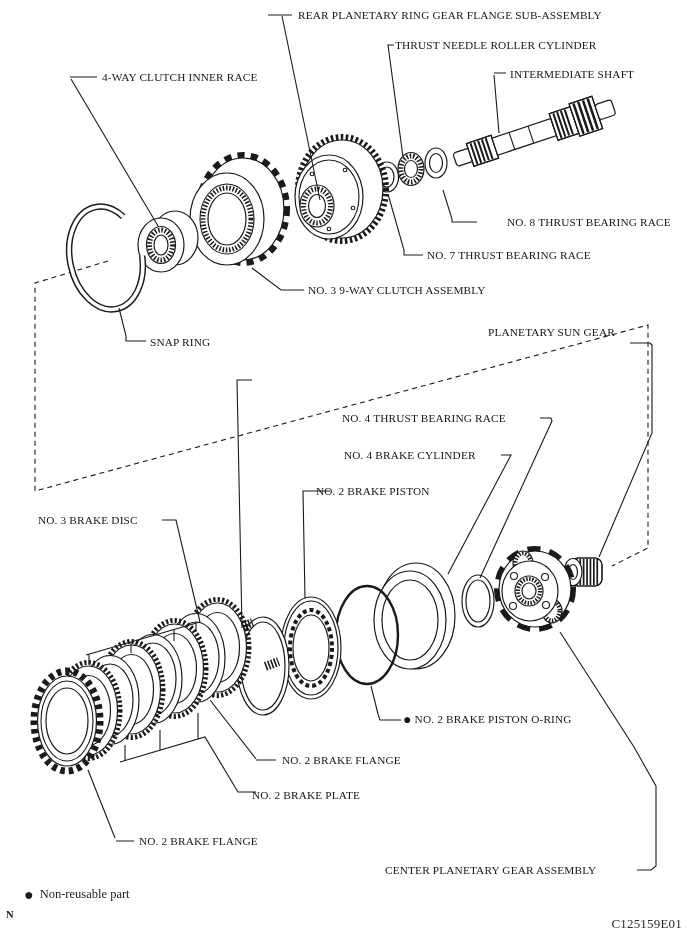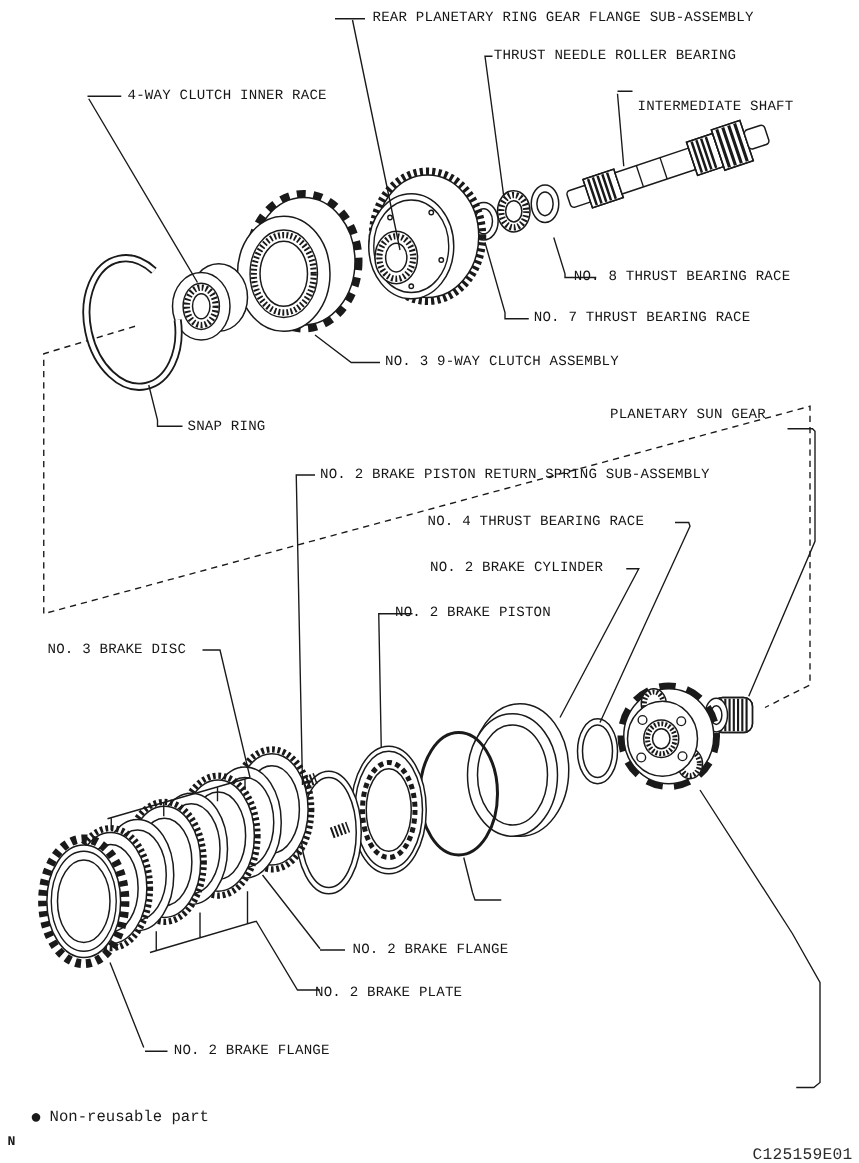--- a/index.html
+++ b/index.html
@@ -1,17 +1,17 @@
 <!DOCTYPE html>
 <html><head>
 <meta charset="utf-8">
 <style>
   html,body{margin:0;padding:0;background:#fff;}
   .stage{position:relative;width:687px;height:930px;background:#fff;overflow:hidden;
-         font-family:Liberation Mono, monospace;color:#1a1a1a;}
+         font-family:Liberation Serif, serif;color:#1a1a1a;}
   .stage svg{position:absolute;left:0;top:0;}
   .lbl{position:absolute;font-size:11.3px;letter-spacing:.15px;white-space:nowrap;
        transform:translateY(-50%);color:#161616;}
   .lbl .blt{font-size:14px;vertical-align:-1px;margin-right:3px;}
   .legend{position:absolute;left:24px;top:894px;transform:translateY(-50%);
           font-size:12.5px;display:flex;align-items:center;gap:6px;}
   .legend .blt{font-size:16px;line-height:10px;}
   .pgmark{position:absolute;left:6px;top:914px;transform:translateY(-50%);
           font-size:10.5px;font-weight:700;}
   .figcode{position:absolute;right:5px;top:924px;transform:translateY(-50%);
@@ -222,36 +222,37 @@
     <path class="ln" d="M86 655 L200 622 M89 654 v10 M131 642 v11 M174 629 v12 M196 623 v9"></path>
     <path class="ln" d="M120 762 L205 737 L238 792 H256 M125 760 v-15 M160 750 v-20 M198 739 v-26"></path>
     <path class="ln" d="M256 760 H276 M256 759 L210 700"></path>
     <path class="ln" d="M116 841 H134 M115 838 L88 770"></path>
     <path class="ln" d="M560 632 L634 747 L656 786 V866 L651 870 H637"></path>
     <path class="ln" d="M371 686 L378 714 L380 720 H401"></path>
   </g>
 </svg>
 
 <div class="lbl" style="left:298px;top:15px">REAR PLANETARY RING GEAR FLANGE SUB-ASSEMBLY</div>
-<div class="lbl" style="left:395px;top:45px">THRUST NEEDLE ROLLER BEARING</div>
-<div class="lbl" style="left:510px;top:86px">INTERMEDIATE SHAFT</div>
+<div class="lbl" style="left:395px;top:45px">THRUST NEEDLE ROLLER CYLINDER</div>
+<div class="lbl" style="left:510px;top:74px">INTERMEDIATE SHAFT</div>
 <div class="lbl" style="left:102px;top:77px">4-WAY CLUTCH INNER RACE</div>
-<div class="lbl" style="left:459px;top:222px">NO. 8 THRUST BEARING RACE</div>
+<div class="lbl" style="left:507px;top:222px">NO. 8 THRUST BEARING RACE</div>
 <div class="lbl" style="left:427px;top:255px">NO. 7 THRUST BEARING RACE</div>
 <div class="lbl" style="left:308px;top:290px">NO. 3 9-WAY CLUTCH ASSEMBLY</div>
 <div class="lbl" style="left:150px;top:342px">SNAP RING</div>
 <div class="lbl" style="left:488px;top:332px">PLANETARY SUN GEAR</div>
-<div class="lbl" style="left:256px;top:380px">NO. 2 BRAKE PISTON RETURN SPRING SUB-ASSEMBLY</div>
 <div class="lbl" style="left:342px;top:418px">NO. 4 THRUST BEARING RACE</div>
-<div class="lbl" style="left:344px;top:455px">NO. 2 BRAKE CYLINDER</div>
+<div class="lbl" style="left:344px;top:455px">NO. 4 BRAKE CYLINDER</div>
 <div class="lbl" style="left:316px;top:491px">NO. 2 BRAKE PISTON</div>
 <div class="lbl" style="left:38px;top:520px">NO. 3 BRAKE DISC</div>
+<div class="lbl" style="left:403px;top:720px"><span class="blt">●</span><span>NO. 2 BRAKE PISTON O-RING</span></div>
 <div class="lbl" style="left:282px;top:760px">NO. 2 BRAKE FLANGE</div>
 <div class="lbl" style="left:252px;top:795px">NO. 2 BRAKE PLATE</div>
 <div class="lbl" style="left:139px;top:841px">NO. 2 BRAKE FLANGE</div>
+<div class="lbl" style="left:385px;top:870px">CENTER PLANETARY GEAR ASSEMBLY</div>
 
 <div class="legend">
       <span class="blt">●</span>
       <span>Non-reusable part</span>
     </div>
 <div class="pgmark">N</div>
 <div class="figcode">C125159E01</div>
 
 </div>
 

